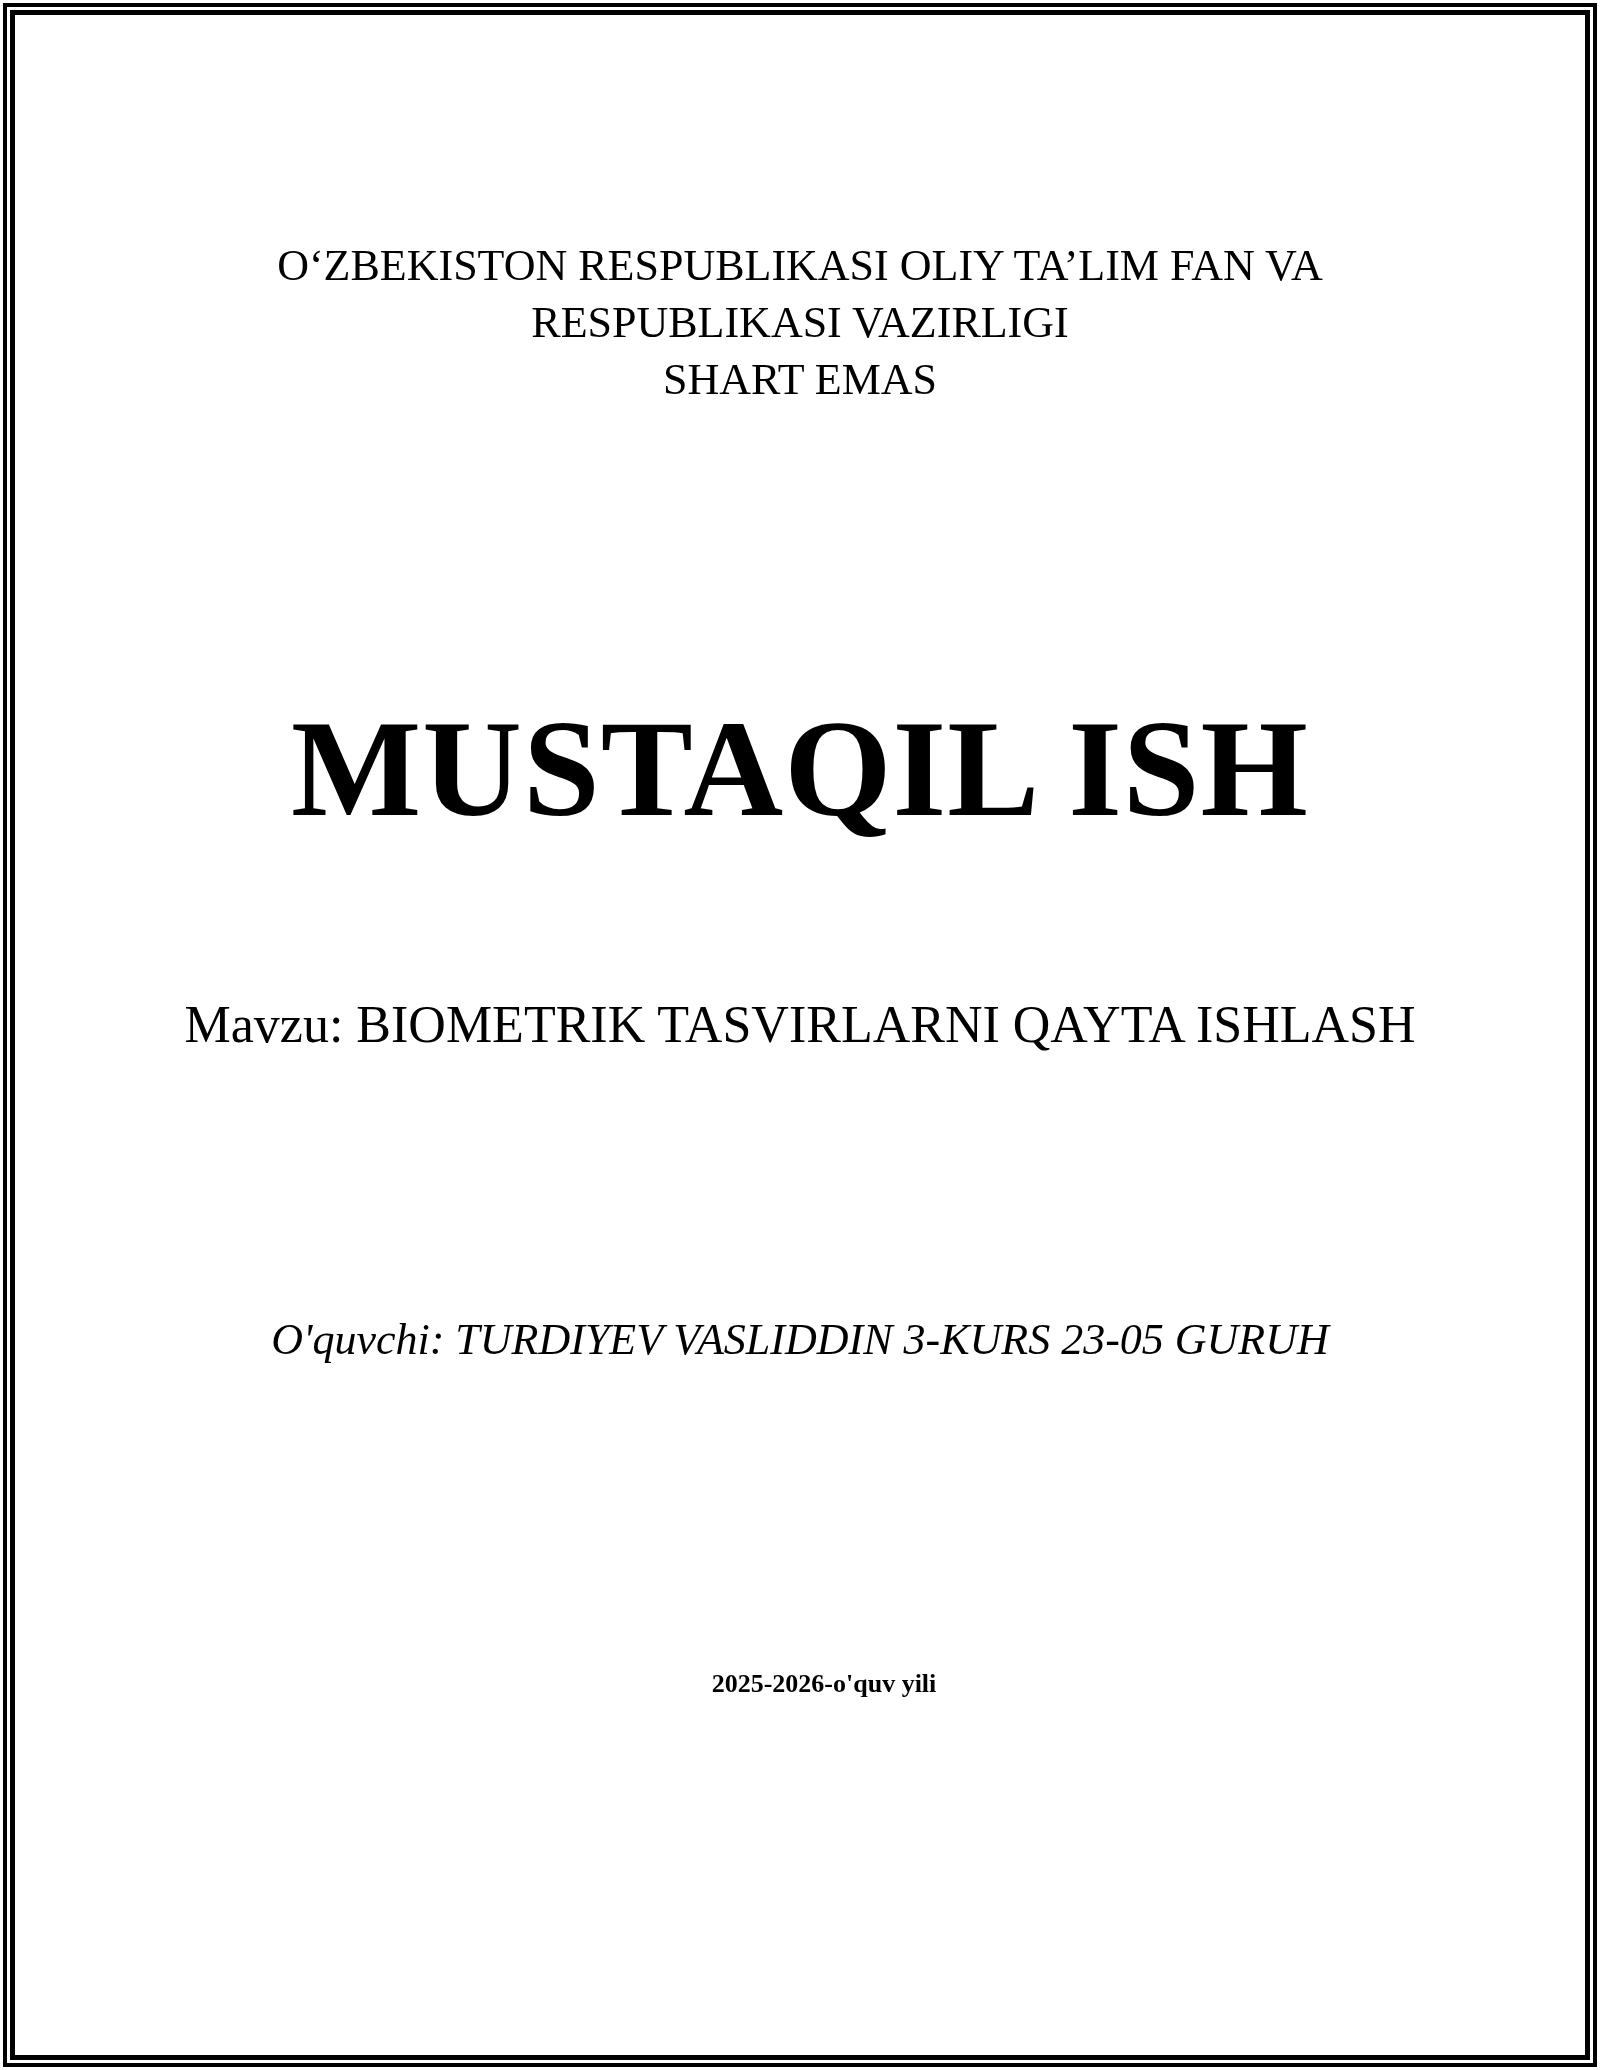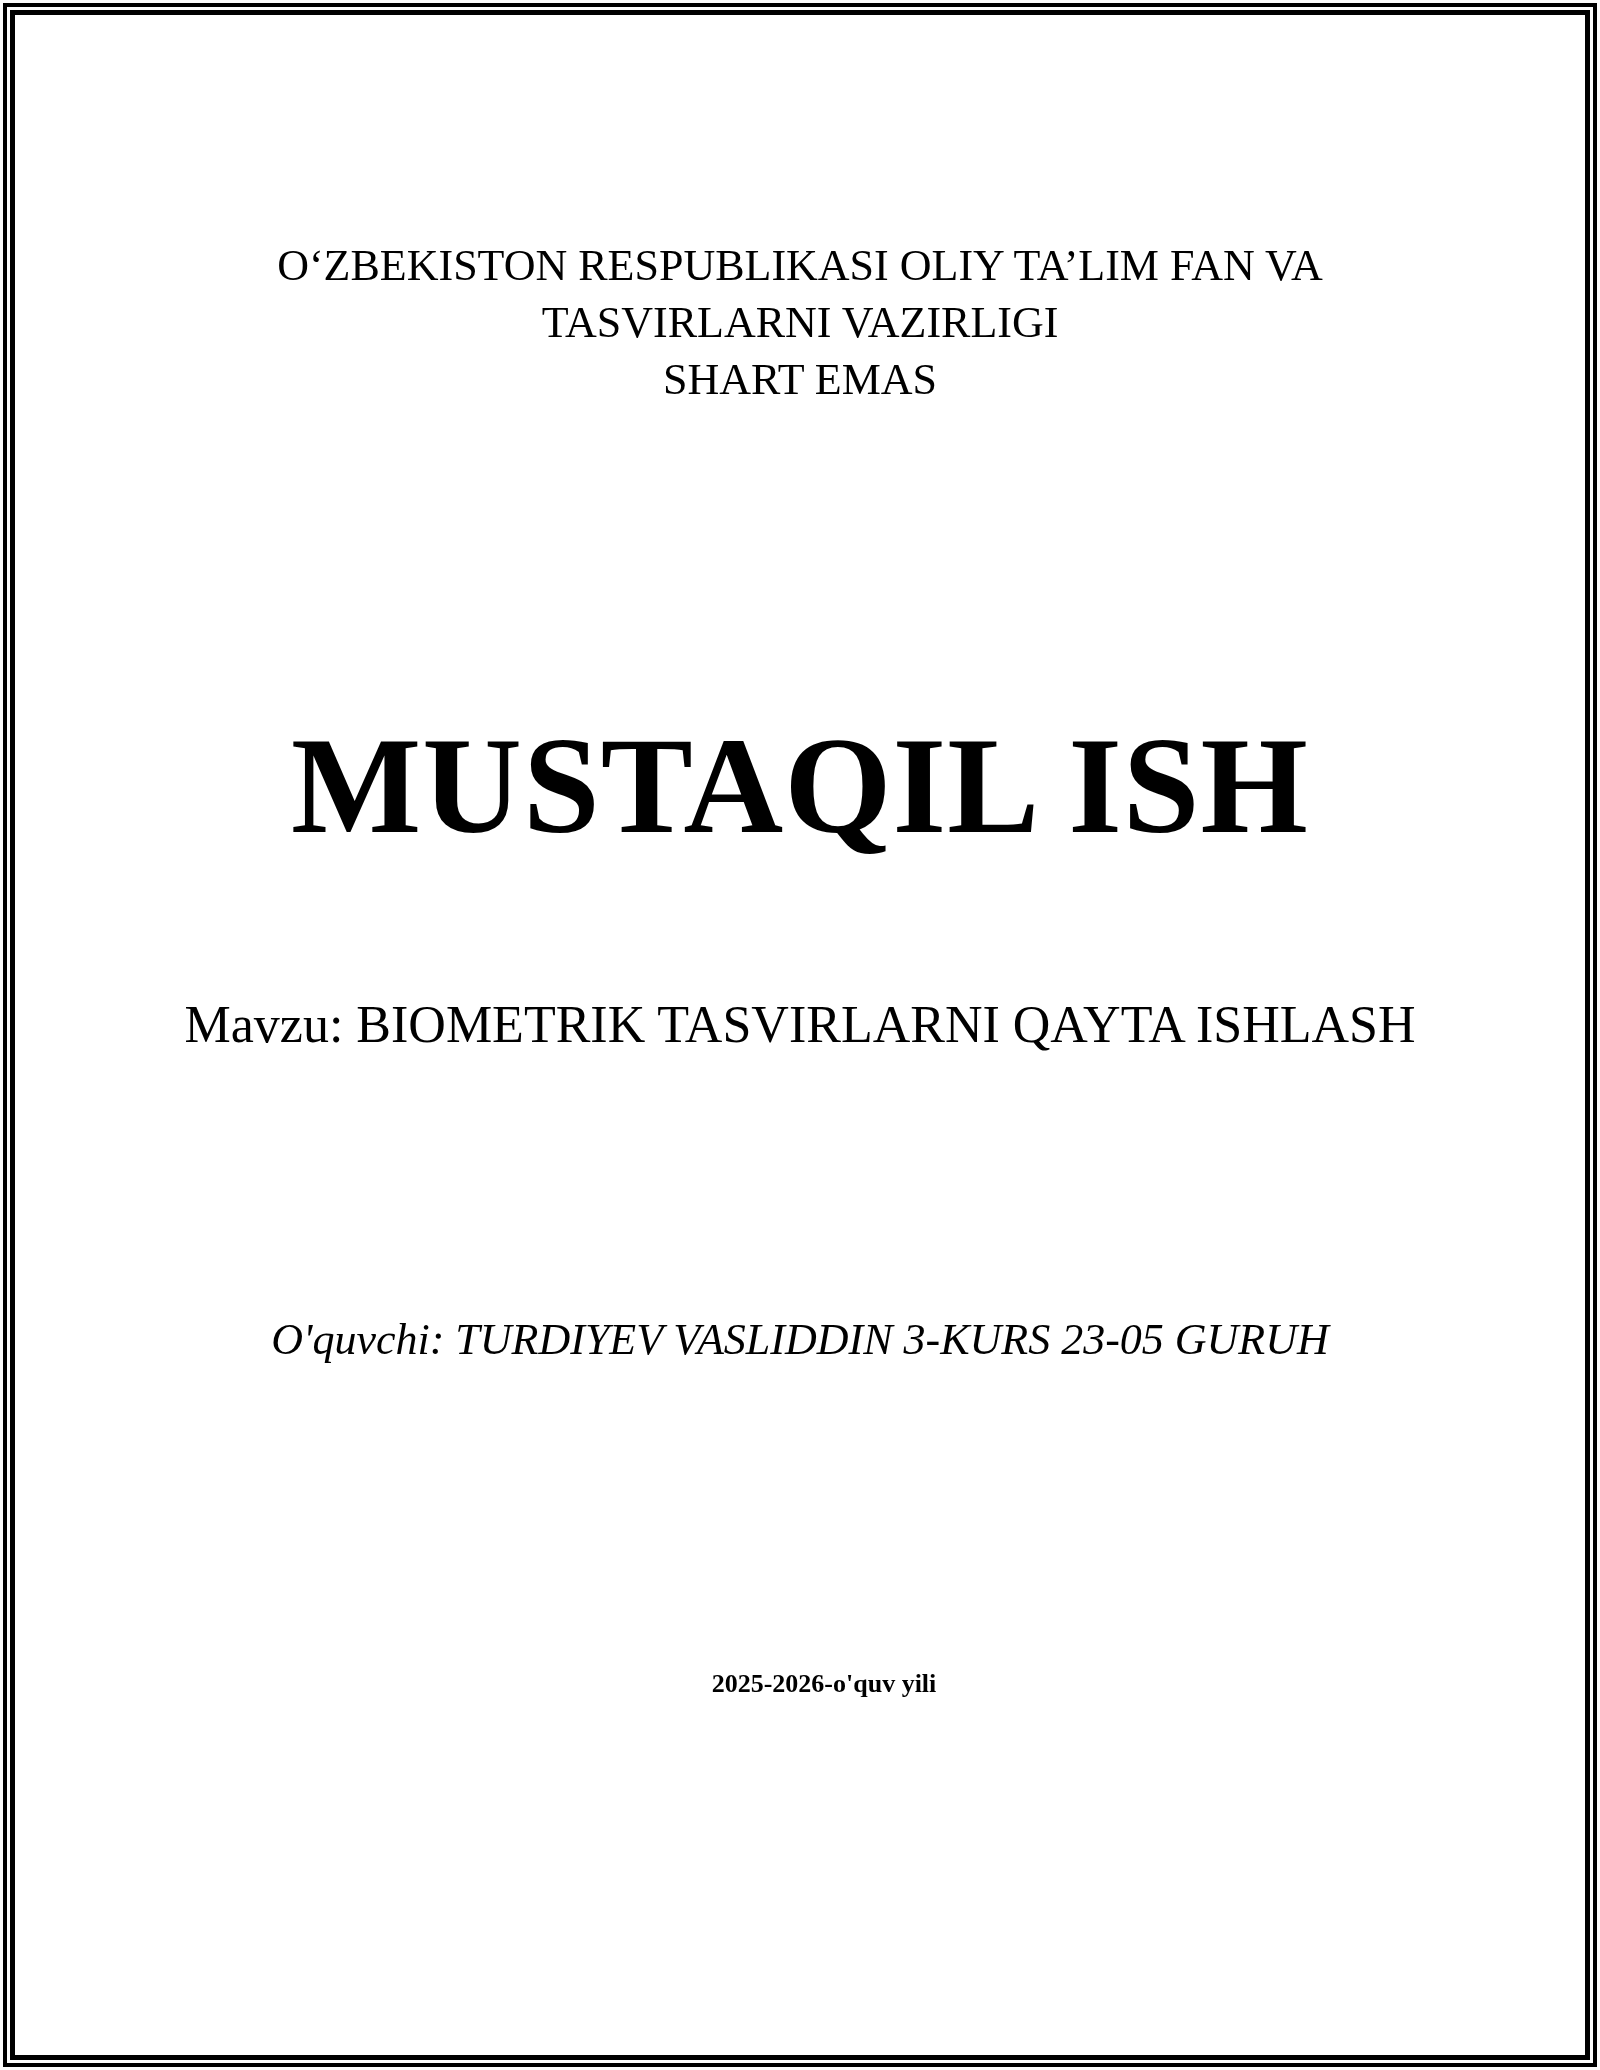--- a/index.html
+++ b/index.html
@@ -36,21 +36,21 @@
       text-align: center;
       font-size: 44px;
       line-height: 57px;
       font-weight: normal;
     }
     .title {
       position: absolute;
       top: 694px;
       left: 0;
       right: 0;
-      margin: 17px;
+      margin: 0;
       text-align: center;
       font-size: 138px;
       line-height: 150px;
       font-weight: bold;
       letter-spacing: 1px;
       white-space: nowrap;
     }
     .topic {
       position: absolute;
       top: 996px;
@@ -84,21 +84,21 @@
   </style>
 </head>
 <body>
 
 <div class="page">
   <div class="frame-outer"></div>
   <div class="frame-inner"></div>
 
   <div class="header">
     <div class="header-line">O‘ZBEKISTON RESPUBLIKASI OLIY TA’LIM FAN VA</div>
-    <div class="header-line">TASVIRLARNI VAZIRLIGI</div>
+    <div class="header-line">RESPUBLIKASI VAZIRLIGI</div>
     <div class="header-line">SHART EMAS</div>
   </div>
 
   <h1 class="title">MUSTAQIL ISH</h1>
 
   <div class="topic">Mavzu: BIOMETRIK TASVIRLARNI QAYTA ISHLASH</div>
 
   <div class="student">O'quvchi: TURDIYEV VASLIDDIN 3-KURS 23-05 GURUH</div>
 
   <div class="year">2025-2026-o'quv yili</div>

